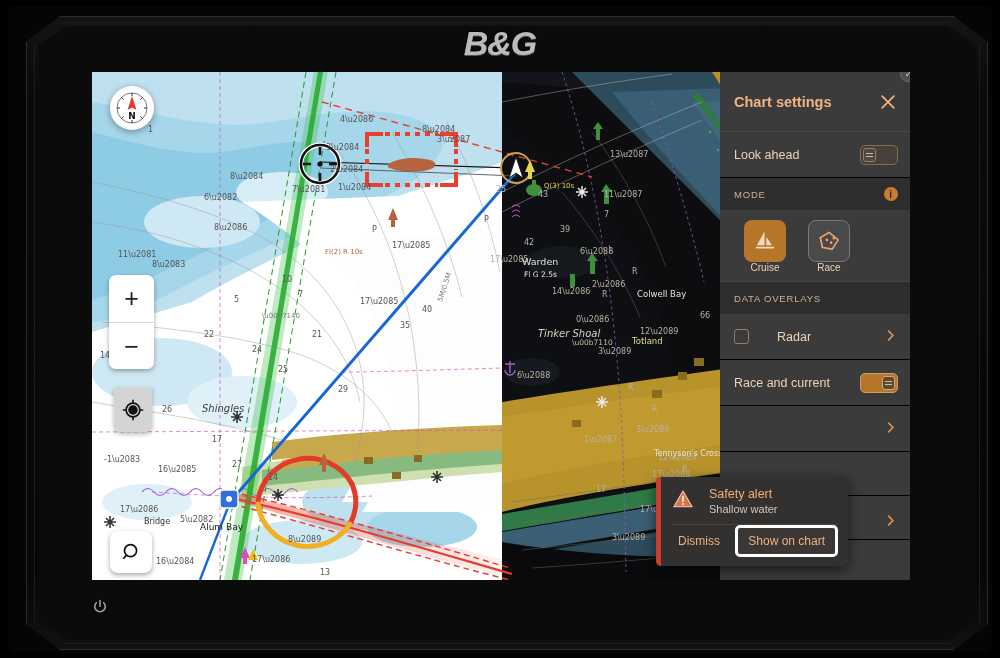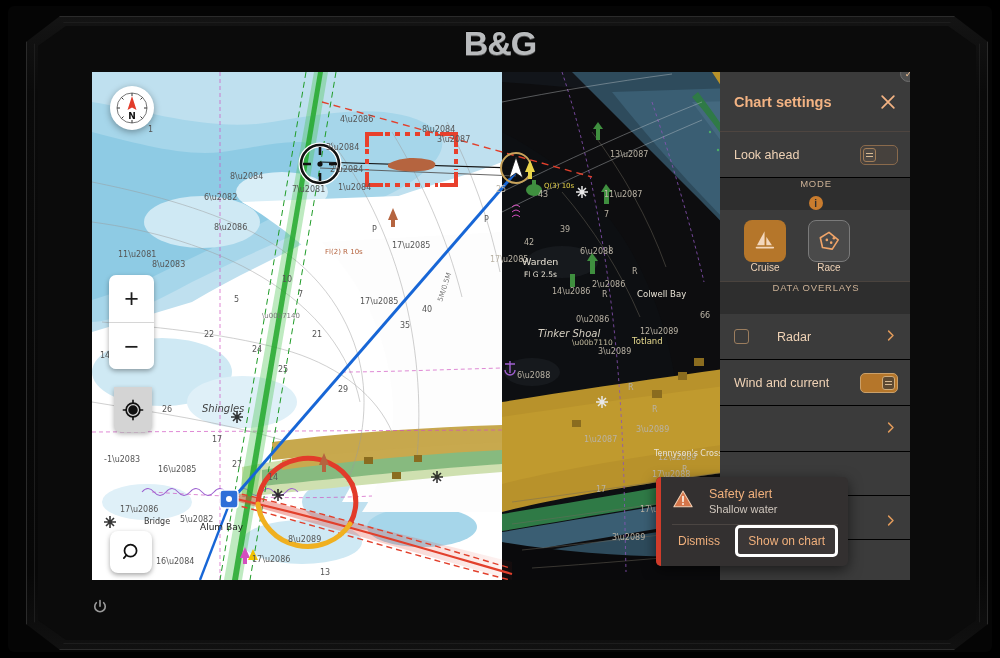--- a/index.html
+++ b/index.html
@@ -48,21 +48,21 @@
     left: 30px; top: 20px;
     width: 938px; height: 614px;
     background: #0b0b0b;
     clip-path: polygon(28px 0, calc(100% - 28px) 0, 100% 20px, 100% calc(100% - 20px),
                         calc(100% - 28px) 100%, 28px 100%, 0 calc(100% - 20px), 0 20px);
   }
   .brand {
     position: absolute;
     left: 0; top: 24px; width: 1000px;
     text-align: center;
-    font-size: 34px; font-weight: bold; 
+    font-size: 34px; font-weight: bold; font-style: italic;
     letter-spacing: -1px;
     color: #b9bbbd;
     text-shadow: 0 1px 0 #555, 0 -1px 0 #000;
     user-select: none;
   }
   .power-icon {
     position: absolute;
     left: 91px; top: 598px;
     width: 18px; height: 18px;
     color: #9a9a9a;
@@ -157,21 +157,20 @@
   }
   .row-label { font-size: 12.5px; color: #f0d3b6; }
   .row-sub { font-size: 10px; color: #c9ab90; margin-top: 1px; }
   .section-head {
     height: 32px;
     display: flex; align-items: center; justify-content: space-between;
     padding: 0 12px 0 14px;
     background: #2e2e2e;
     font-size: 9.5px; letter-spacing: .8px;
     color: #cdb296;
-    flex-direction: column;
   }
   .info-dot {
     width: 14px; height: 14px; border-radius: 50%;
     background: #c97c2e;
     color: #2e2e2e; font-size: 10px; font-weight: bold;
     display: flex; align-items: center; justify-content: center;
     cursor: pointer;
   }
   .toggle {
     width: 38px; height: 20px;
@@ -777,21 +776,21 @@
           <div class="row-label">Radar</div>
         </div>
         <div class="chev">
           <svg viewBox="0 0 24 24" width="15" height="15" fill="none" stroke="currentColor" stroke-width="2.4" stroke-linecap="round" stroke-linejoin="round">
             <path d="M9 5 L16 12 L9 19"></path>
           </svg>
         </div>
       </div>
 
       <div class="row">
-        <div class="row-label">Wind and current</div>
+        <div class="row-label">Race and current</div>
         <div class="toggle on">
           <div class="knob">
               <i></i>
               <i></i>
             </div>
         </div>
       </div>
 
 
       <div class="row">

